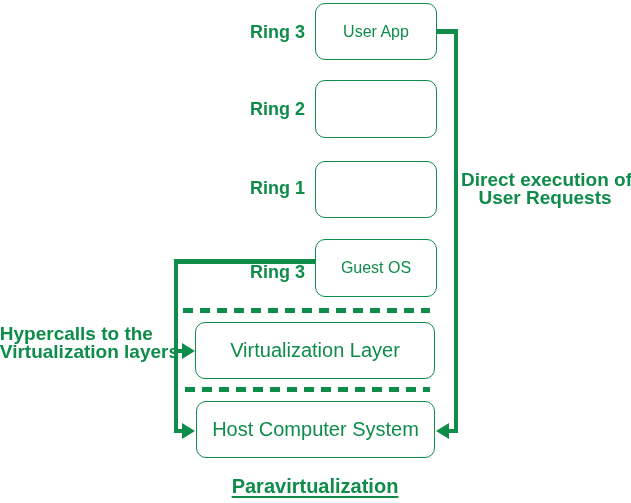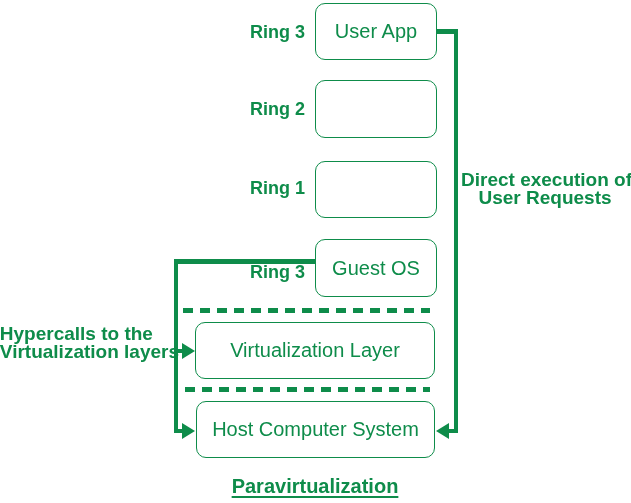--- a/index.html
+++ b/index.html
@@ -16,21 +16,21 @@
   }
   
   .box {
     position: absolute;
     border: 1.5px solid var(--green);
     border-radius: 10px;
     background: var(--bg);
     display: flex;
     align-items: center;
     justify-content: center;
-    font-size: 20px;
+    font-size: 16px;
     color: var(--green);
   }
   .ring-box  { left: 315px; width: 122px; }
   .layer-box { font-size: 20px; }
   
   .ring-label {
     position: absolute;
     right: 326px;
     font-size: 18px;
     font-weight: bold;

